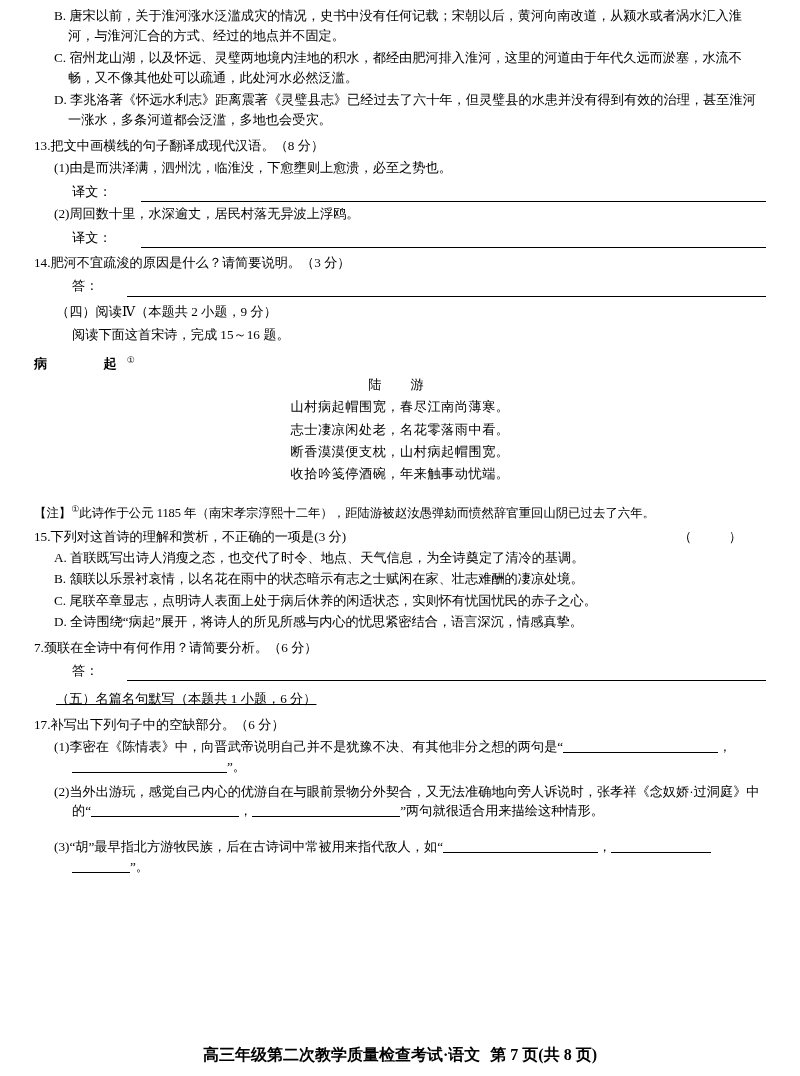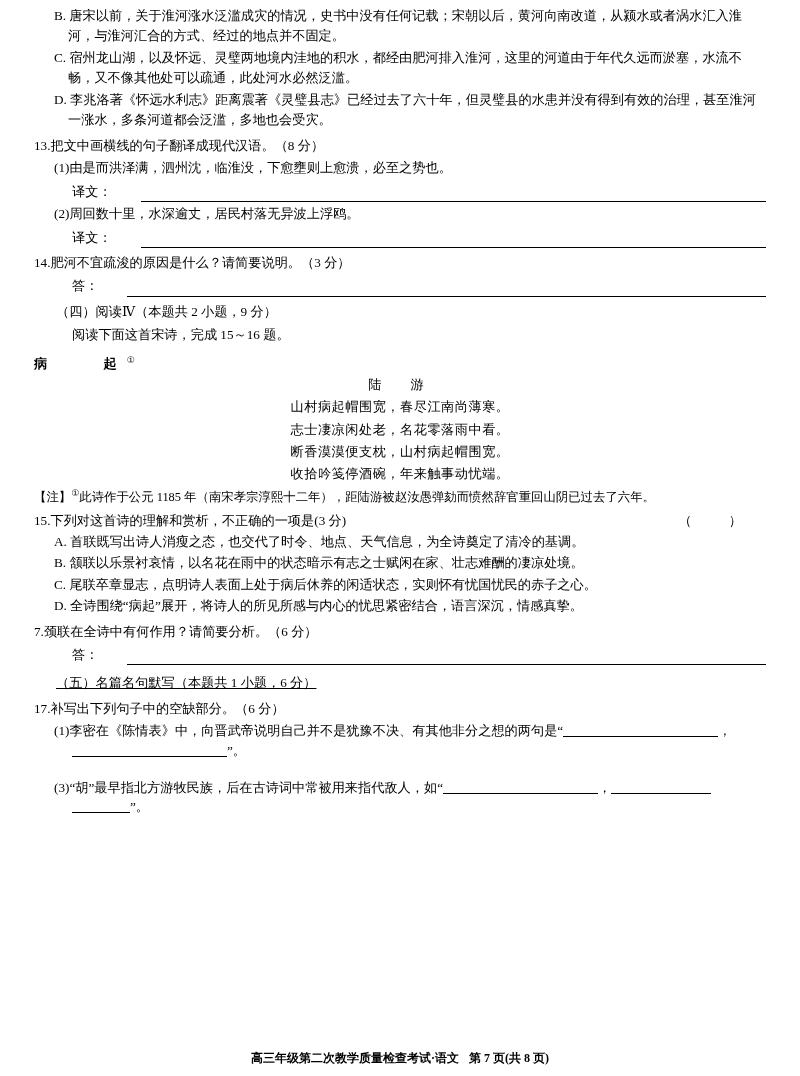--- a/index.html
+++ b/index.html
@@ -68,36 +68,36 @@
     text-align: center;
     letter-spacing: 8px;
     margin-top: 0;
   }
   .poem-line {
     text-align: center;
     margin-top: 2px;
     letter-spacing: 0.5px;
   }
   .note {
-    margin-top: 2px;
+    margin-top: 18px;
     font-size: 12.4px;
   }
   .note sup { font-size: 9px; }
   .choice-marker {
     float: right;
     letter-spacing: 12px;
     margin-right: 12px;
   }
   .footer {
     position: absolute;
     left: 0;
     right: 0;
     bottom: 8px;
     text-align: center;
-    font-size: 12px;
+    font-size: 16px;
     font-weight: bold;
   }
   .footer .sep { display: inline-block; width: 10px; }
   .blank-inline {
     display: inline-block;
     border-bottom: 1px solid #000;
     height: 13px;
     vertical-align: -2px;
   }
   .w160 { width: 155px; }
@@ -172,20 +172,23 @@
 
   <div class="q">17.补写出下列句子中的空缺部分。（6 分）</div>
 
   <div class="sub tight">
     <span>(1)李密在《陈情表》中，向晋武帝说明自己并不是犹豫不决、有其他非分之想的两句是“</span><span class="blank-inline w160"></span><span>，</span>
   </div>
   <div class="indent2">
     <span class="blank-inline w160"></span><span>”。</span>
   </div>
 
+  <div class="sub tight" style="margin-top:4px;">
+    <span>(2)当外出游玩，感觉自己内心的优游自在与眼前景物分外契合，又无法准确地向旁人诉说时，张孝祥《念奴娇·过洞庭》中的“</span><span class="blank-inline w150"></span><span>，</span><span class="blank-inline w150"></span><span>”两句就很适合用来描绘这种情形。</span>
+  </div>
 
   <div class="sub tight" style="margin-top:16px;">
     <span>(3)“胡”最早指北方游牧民族，后在古诗词中常被用来指代敌人，如“</span><span class="blank-inline w160"></span><span>，</span><span class="blank-inline w100"></span>
   </div>
   <div class="indent2">
     <span class="blank-inline w60"></span><span>”。</span>
   </div>
 
   <div class="footer">
     <span>高三年级第二次教学质量检查考试·语文</span><span class="sep"></span><span>第 7 页(共 8 页)</span>

